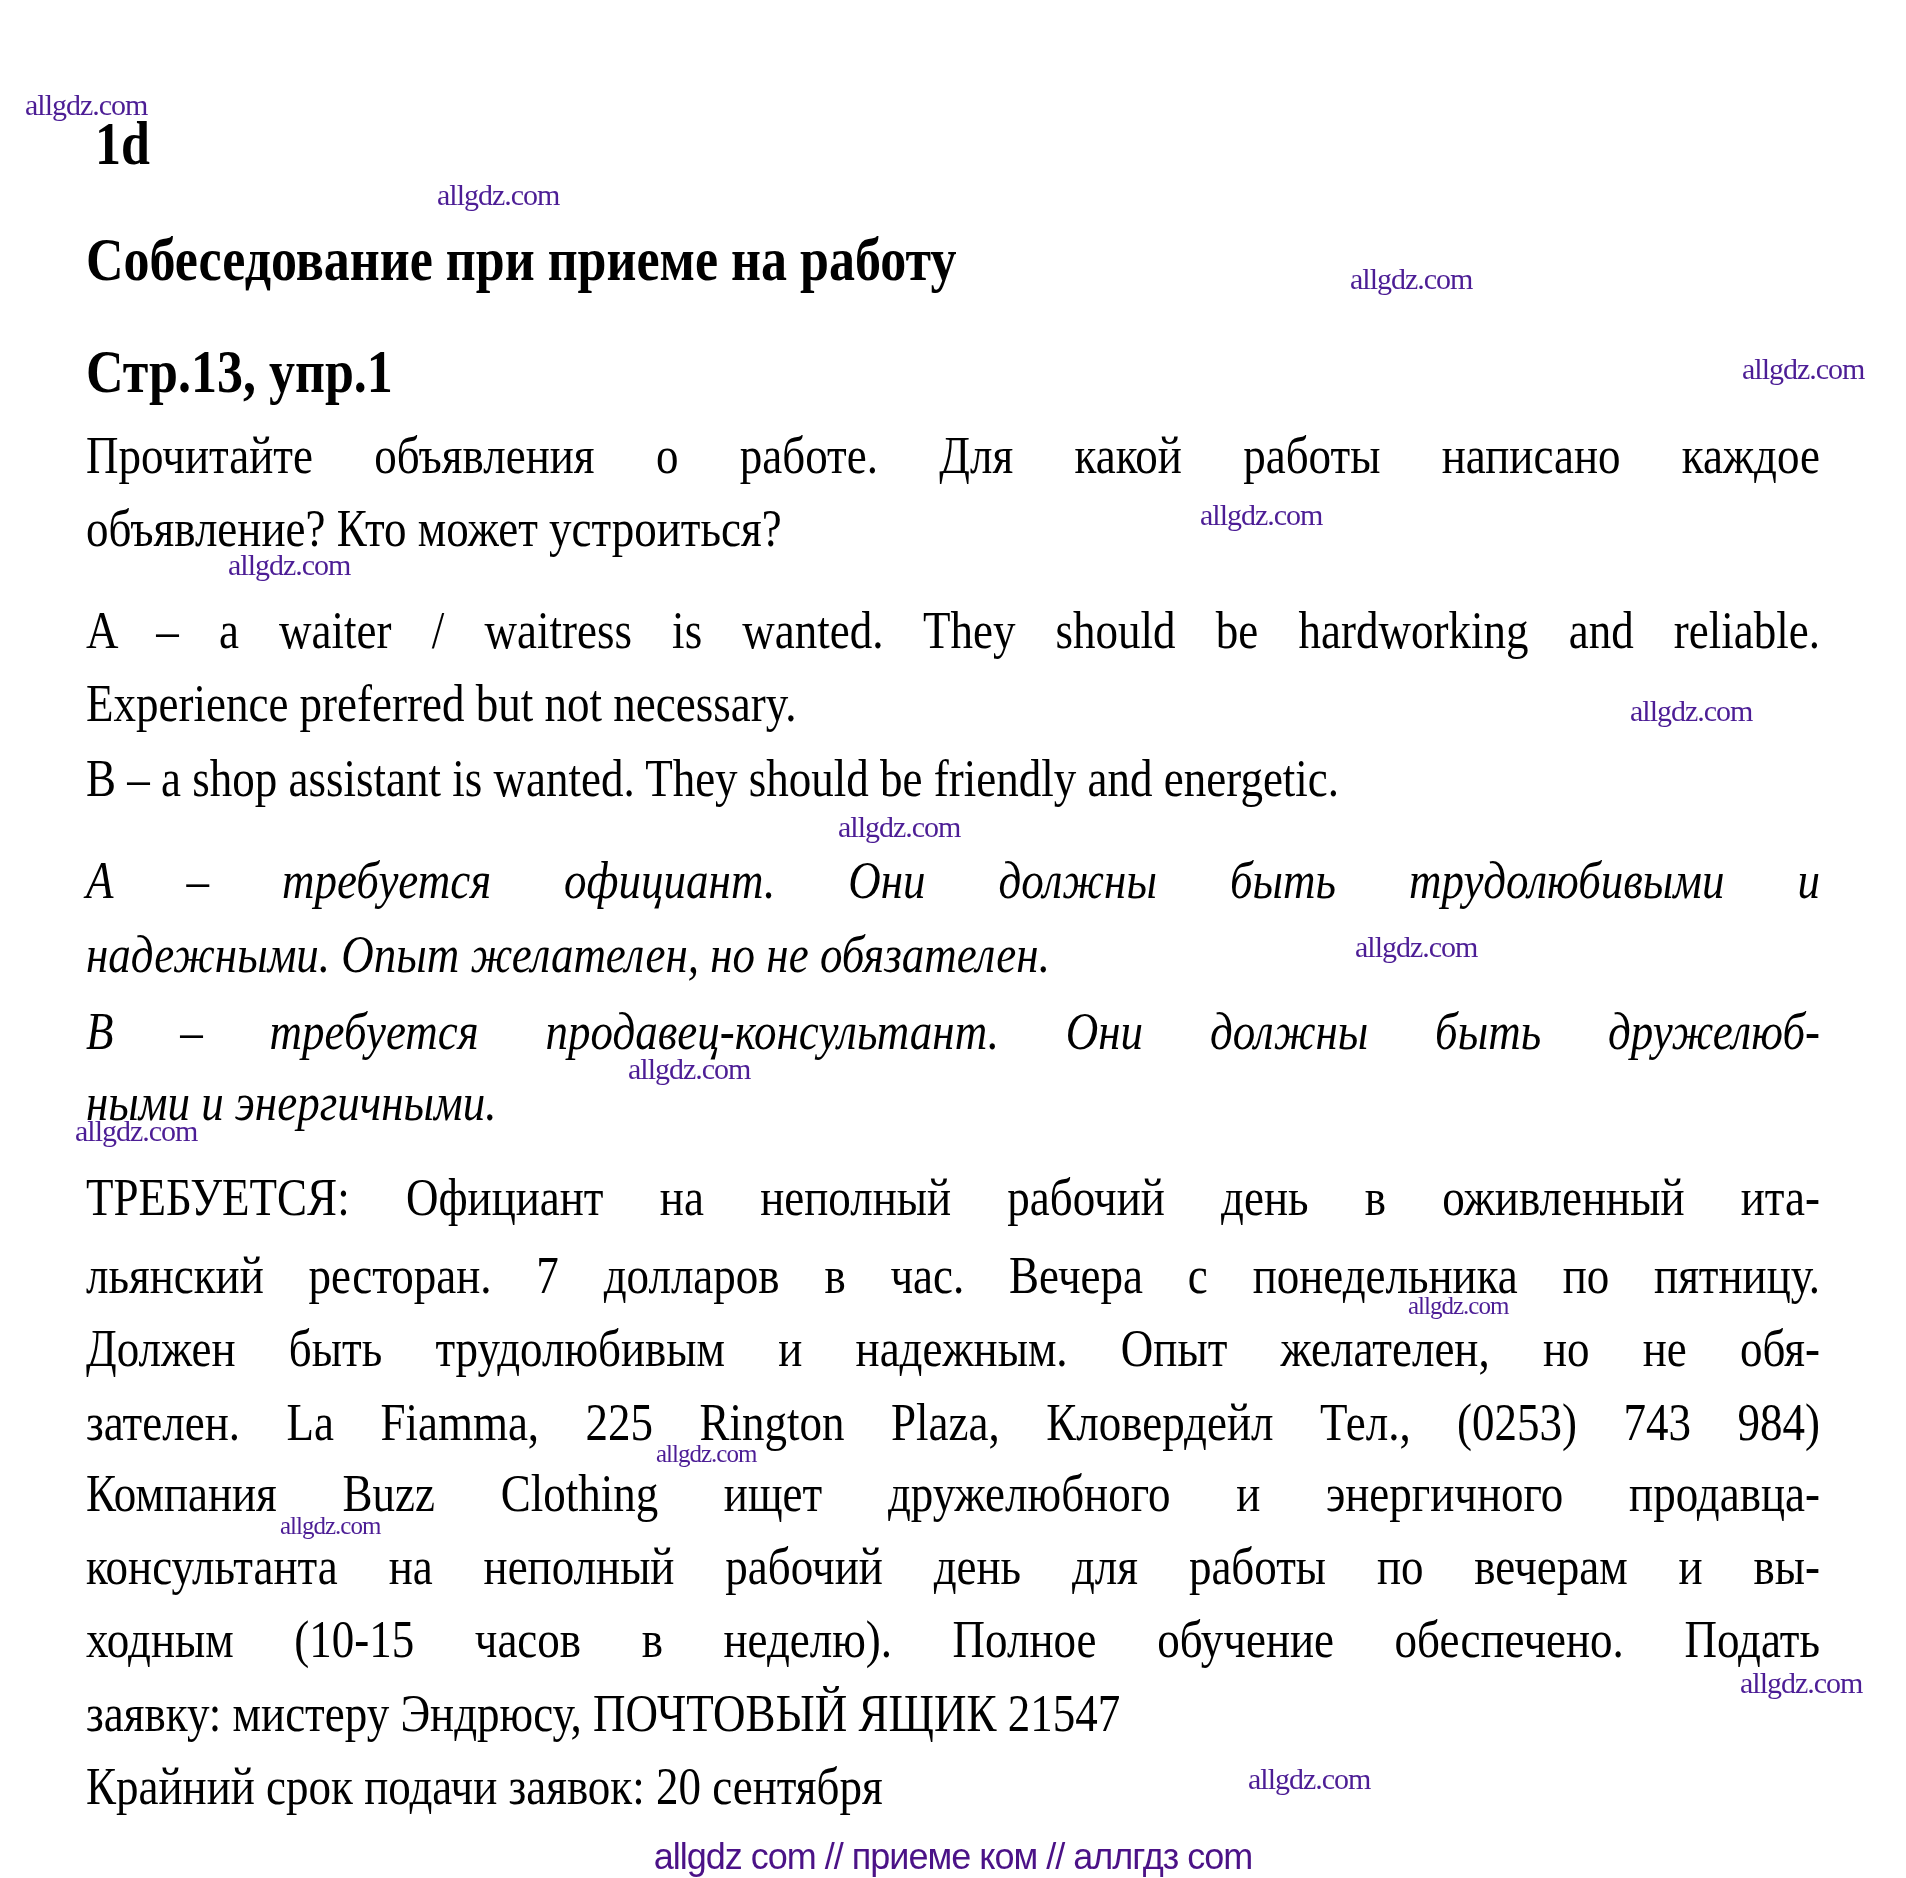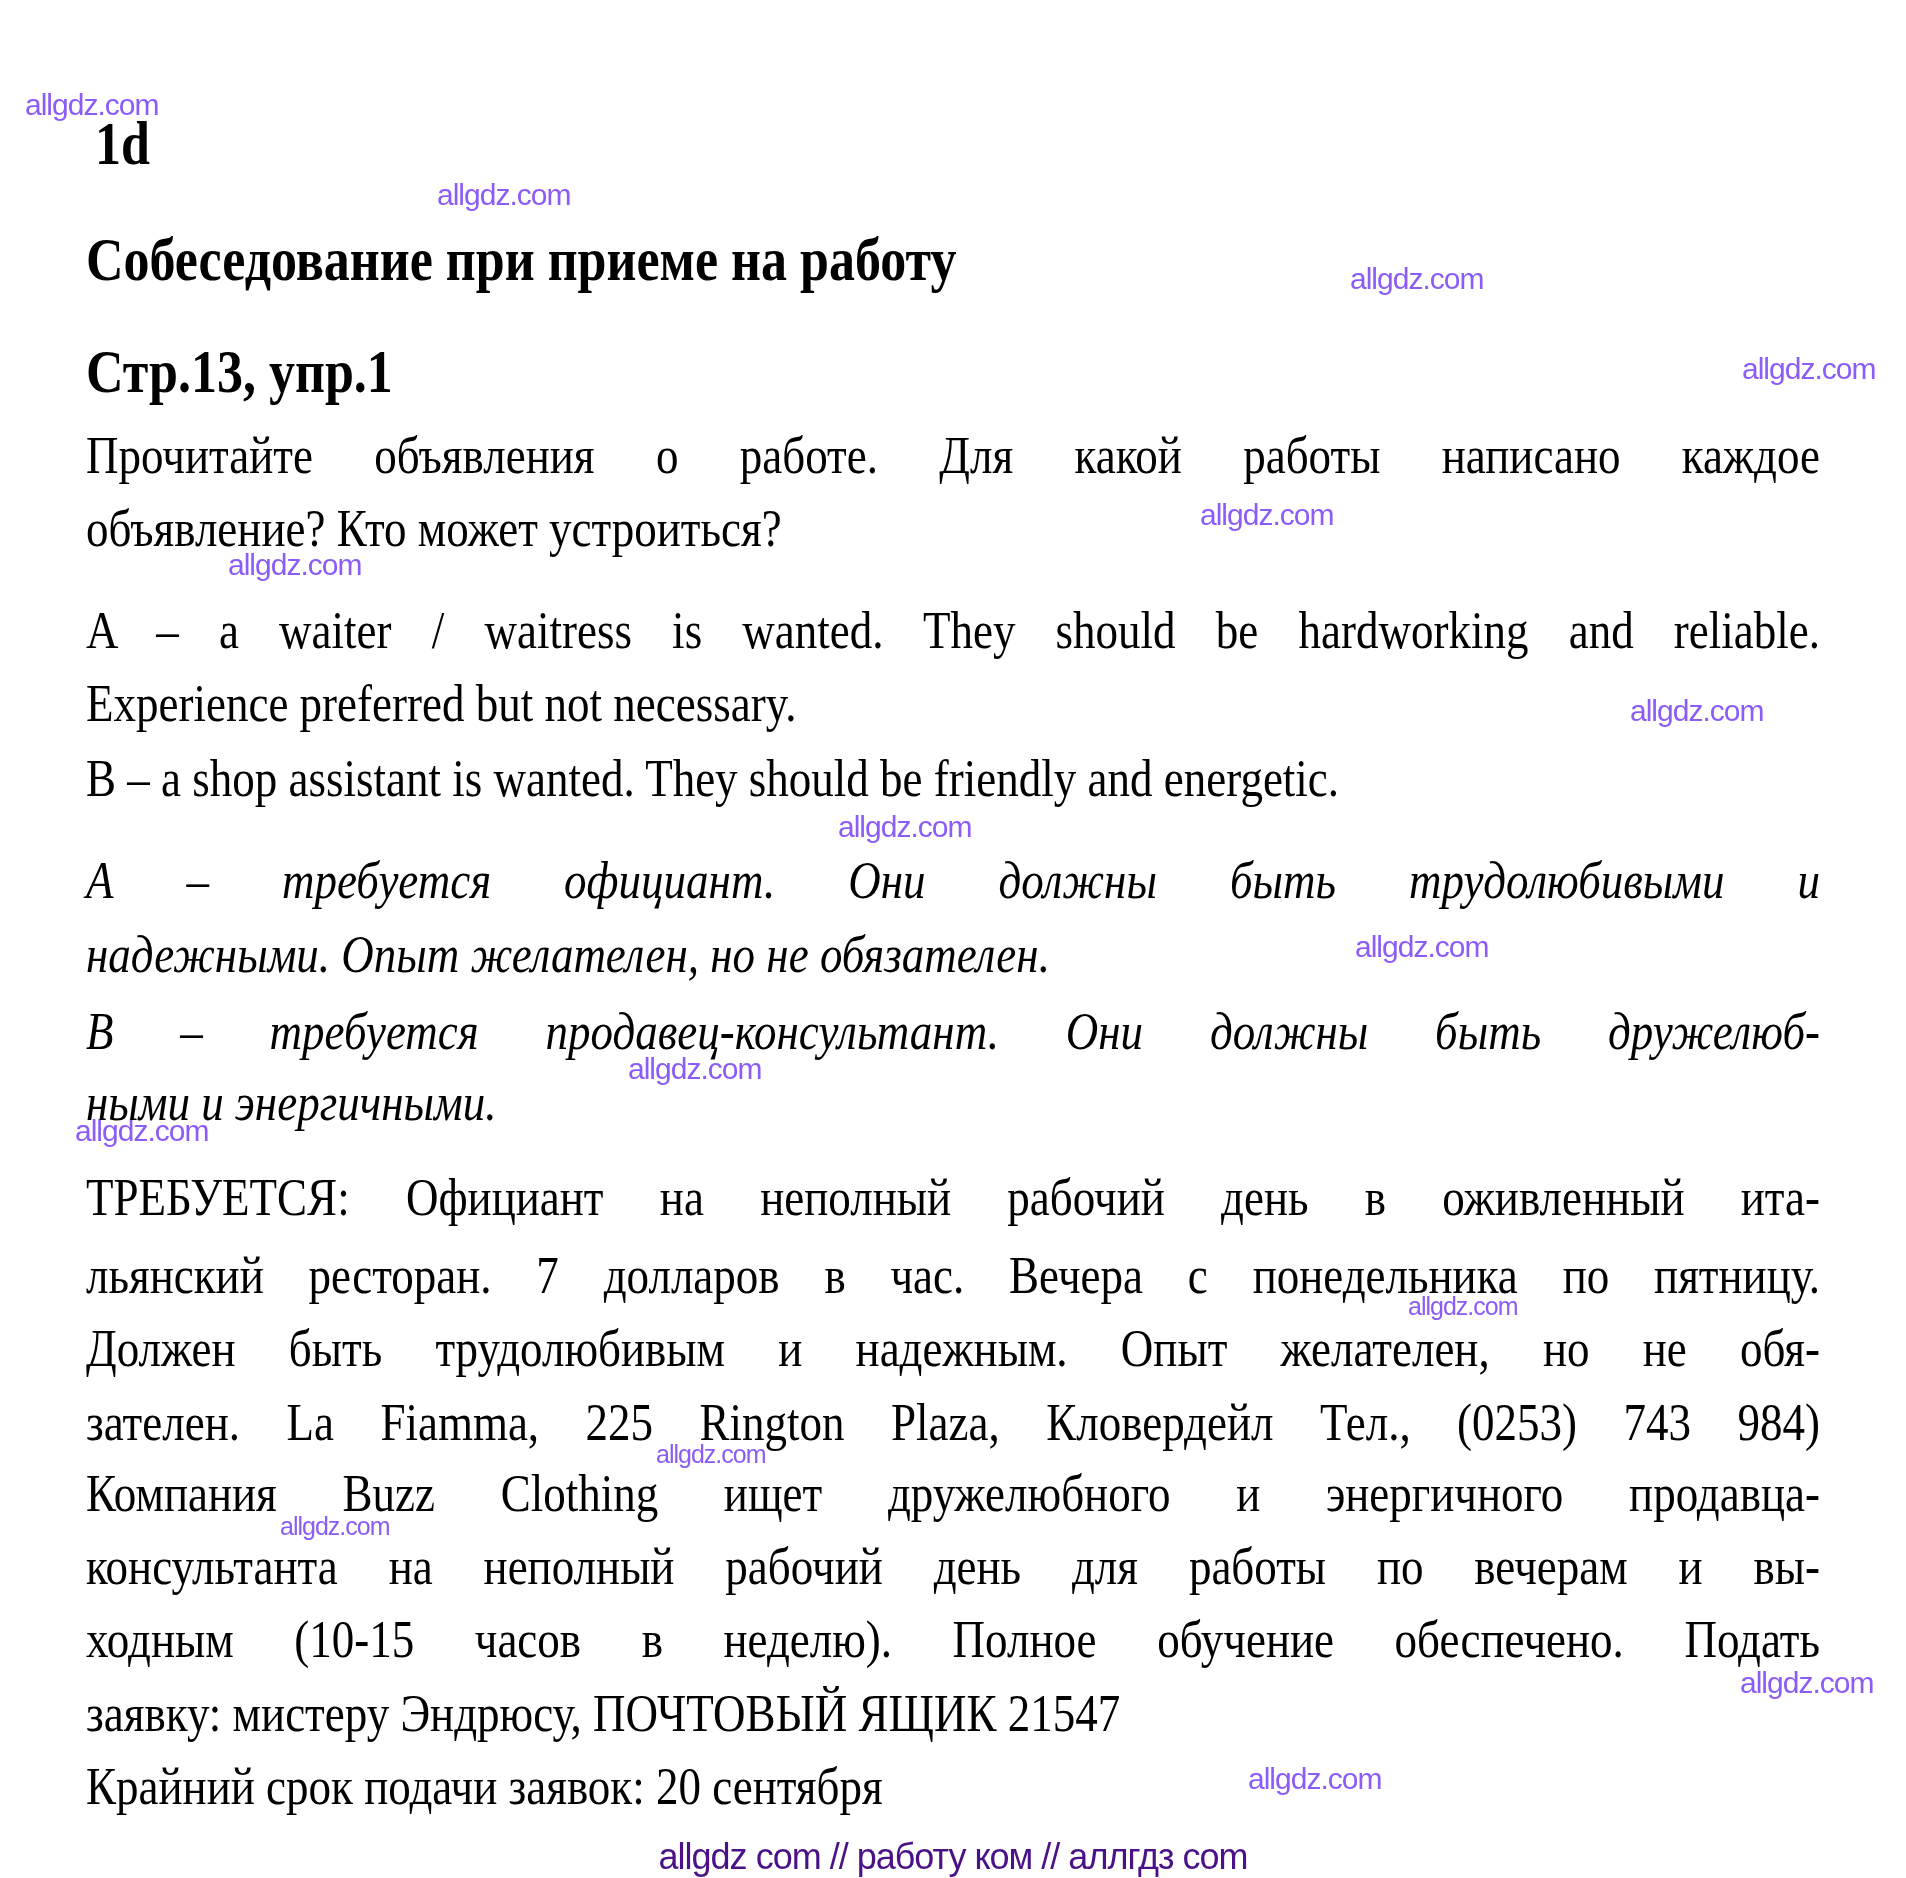--- a/index.html
+++ b/index.html
@@ -25,23 +25,23 @@
     top: 1836px; left: 0; width: 100%;
     text-align: center;
     font-family: "Liberation Sans", "DejaVu Sans", sans-serif;
     font-size: 36px;
     font-weight: 500;
     color: #4b1287;
     letter-spacing: -1px;
   }
   .wm {
     position: absolute;
-    font-family: Liberation Sans, sans-serif;
+    font-family: Liberation Serif, serif;
     font-size: 30px;
-    color: #8b5cf6;
+    color: #4c1d95;
     letter-spacing: -1px;
     white-space: nowrap;
   }
   .wm.sm { font-size: 25px; }
   .hnum {
     position: absolute;
     left: 95px; top: 112px;
     font-weight: bold;
     font-size: 52px;
     line-height: 54px;
@@ -125,15 +125,15 @@
   <div class="line j" style="top:1165px">ТРЕБУЕТСЯ: Официант на неполный рабочий день в оживленный ита-</div>
   <div class="line j" style="top:1243px">льянский ресторан. 7 долларов в час. Вечера с понедельника по пятницу.</div>
   <div class="line j" style="top:1316px">Должен быть трудолюбивым и надежным. Опыт желателен, но не обя-</div>
   <div class="line j" style="top:1390px">зателен. La Fiamma, 225 Rington Plaza, Кловердейл Тел., (0253) 743 984)</div>
   <div class="line j" style="top:1461px">Компания Buzz Clothing ищет дружелюбного и энергичного продавца-</div>
   <div class="line j" style="top:1534px">консультанта на неполный рабочий день для работы по вечерам и вы-</div>
   <div class="line j" style="top:1607px">ходным (10-15 часов в неделю). Полное обучение обеспечено. Подать</div>
   <div class="line" style="top:1681px">заявку: мистеру Эндрюсу, ПОЧТОВЫЙ ЯЩИК 21547</div>
   <div class="line" style="top:1754px">Крайний срок подачи заявок: 20 сентября</div>
 
-  <div class="purple-banner">allgdz com  //  работу ком  //  аллгдз com</div>
+  <div class="purple-banner">allgdz com  //  приеме ком  //  аллгдз com</div>
 
 </div>
 
 </body></html>

